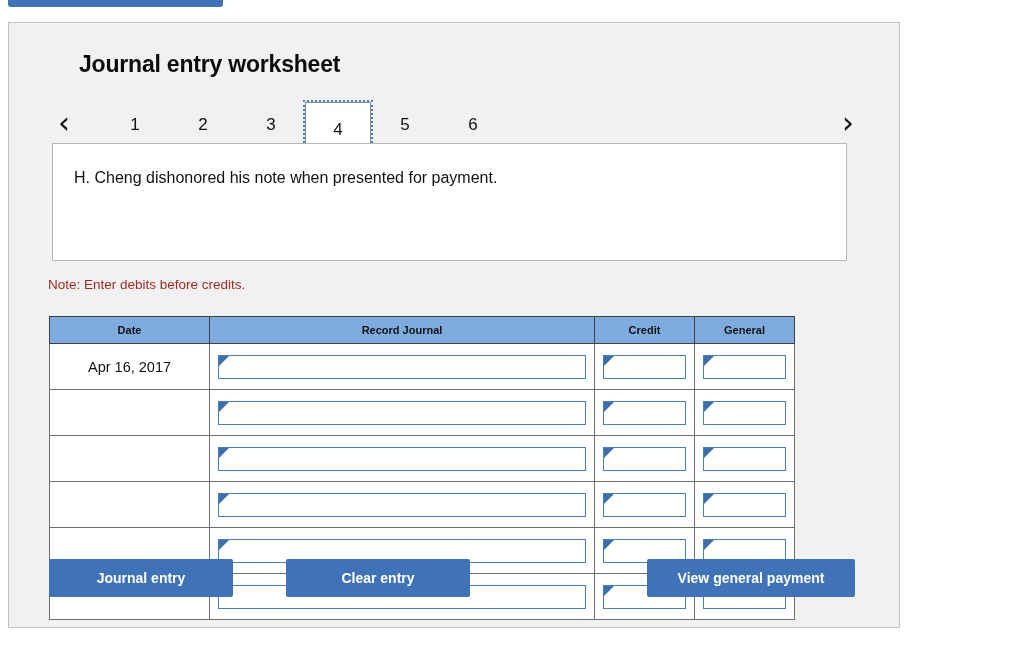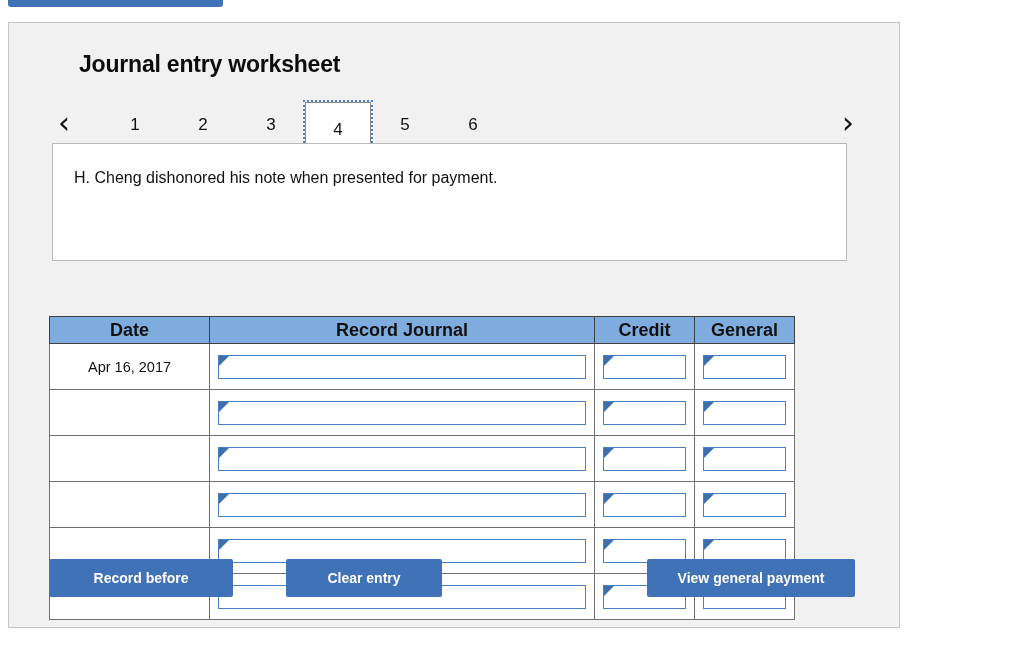--- a/index.html
+++ b/index.html
@@ -130,21 +130,21 @@
     left: 40px;
     top: 293px;
     width: 746px;
     border-collapse: collapse;
     table-layout: fixed;
   }
   #journal-table th {
     background: #7facdf;
     border: 1px solid #3f3f3f;
     height: 26px;
-    font-size: 18px;
+    font-size: 11px;
     font-weight: bold;
     color: #111;
     padding: 0;
   }
   #journal-table td {
     border: 1px solid #6f6f6f;
     height: 29px;
     padding: 8px;
     background: #ffffff;
     vertical-align: middle;
@@ -189,21 +189,21 @@
     color: #ffffff;
     font-size: 14px;
     font-weight: bold;
     border: none;
     border-radius: 2px;
     cursor: pointer;
     font-family: "Liberation Sans", sans-serif;
     padding: 0;
   }
   #btn-record { left: 40px;  top: 536px; width: 184px; }
-  #btn-clear  { left: 277px; top: 536px; width: 156px; }
+  #btn-clear  { left: 277px; top: 536px; width: 184px; }
   #btn-view   { left: 638px; top: 536px; width: 208px; }
 </style>
 </head>
 <body>
 
 <div id="top-tab-fragment"></div>
 
 <div id="worksheet-panel">
 
   <div id="panel-title">Journal entry worksheet</div>
@@ -217,20 +217,21 @@
       <div class="pager-tab" style="left: 208px;">3</div>
       <div class="pager-tab active" style="left: 258px;">4</div>
       <div class="pager-tab" style="left: 342px;">5</div>
       <div class="pager-tab" style="left: 410px;">6</div>
     </div>
 
   <div id="transaction-box">
     <div id="transaction-text">H. Cheng dishonored his note when presented for payment.</div>
   </div>
 
+  <div id="note-line">Note: Enter debits before credits.</div>
 
   <table id="journal-table">
     <colgroup>
       <col class="col-date">
       <col class="col-gj">
       <col class="col-debit">
       <col class="col-credit">
     </colgroup>
     <thead>
       <tr>
@@ -310,17 +311,17 @@
           <td class="input-cell">
             <div class="cell-field"></div>
           </td>
           <td class="input-cell">
             <div class="cell-field"></div>
           </td>
         </tr>
       </tbody>
   </table>
 
-  <button id="btn-record" class="action-button">Record before</button>
+  <button id="btn-record" class="action-button">Journal entry</button>
   <button id="btn-clear" class="action-button">Clear entry</button>
   <button id="btn-view" class="action-button">View general payment</button>
 
 </div>
 
 </body></html>

